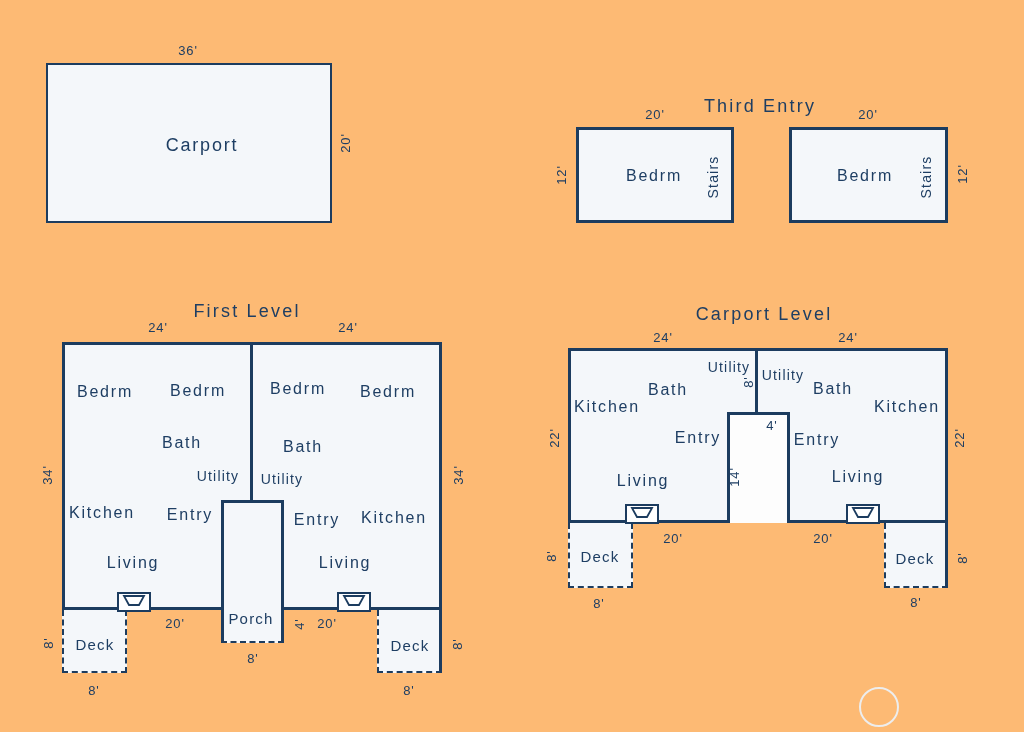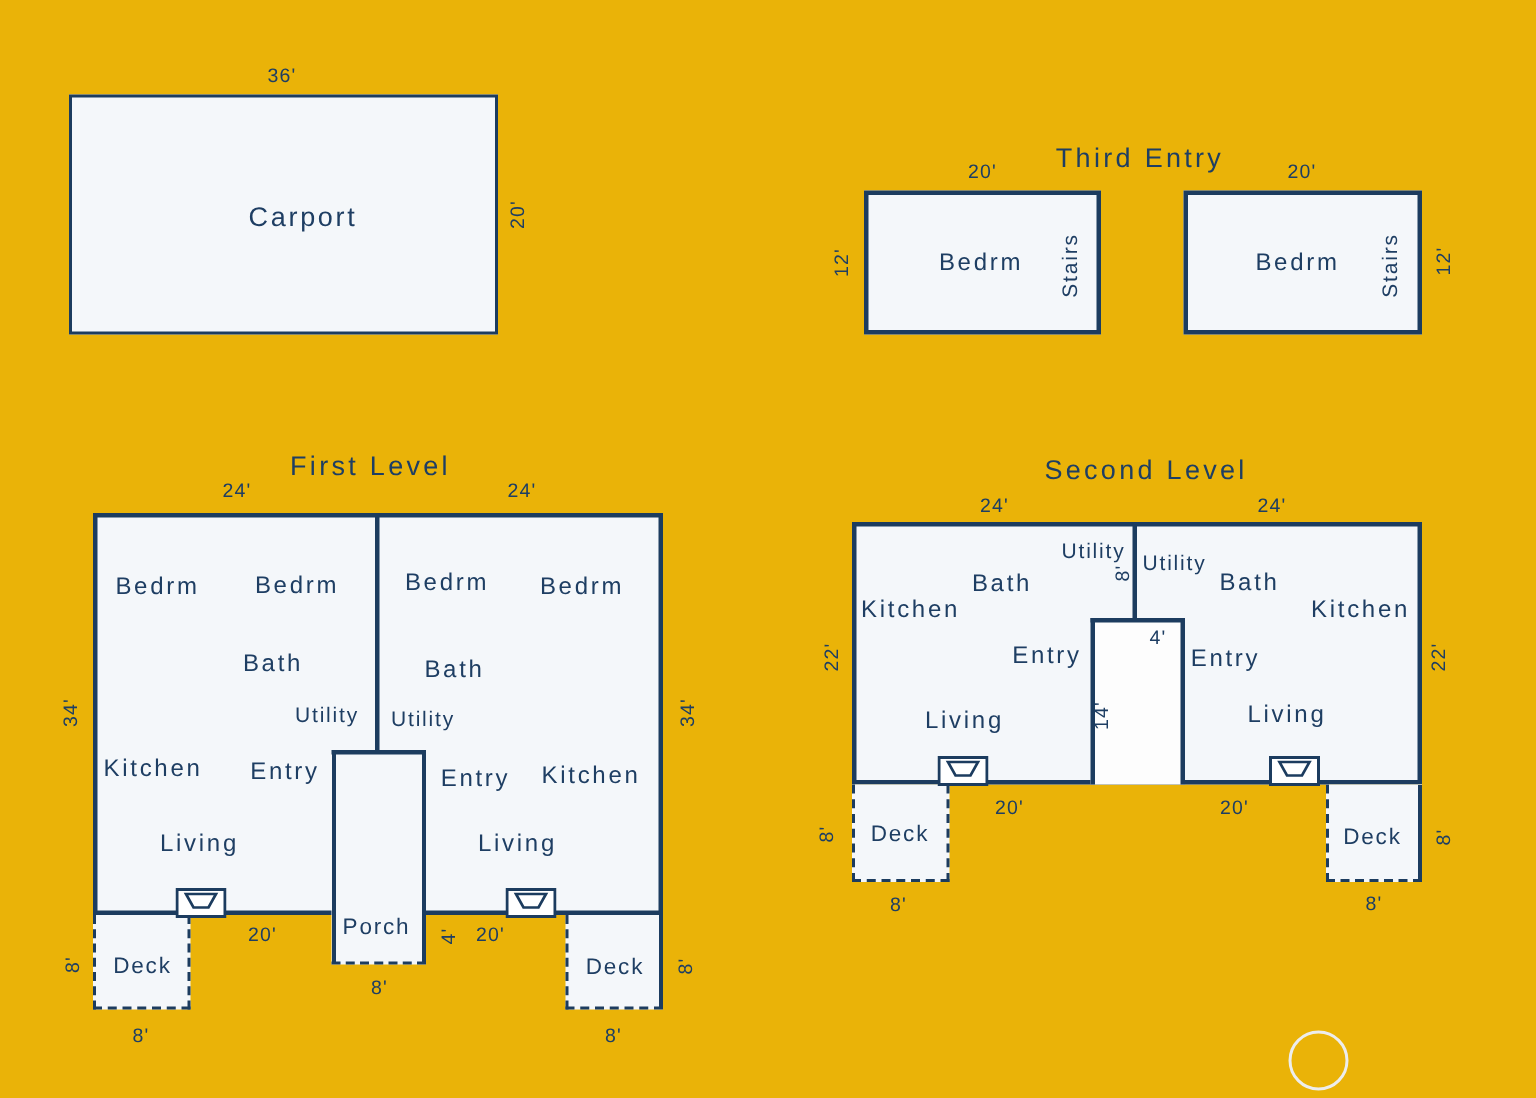--- a/index.html
+++ b/index.html
@@ -1,17 +1,17 @@
 <!DOCTYPE html>
 <html><head>
 <meta charset="utf-8">
 <style>
   html,body{margin:0;padding:0;background:#fdfdfd;}
   .canvas{
-    position:relative;width:1024px;height:732px;background:#eab308;
+    position:relative;width:1024px;height:732px;background:#fdba74;
     font-family:"Liberation Sans",sans-serif;color:#1e3e63;overflow:hidden;
   }
   .wallbox{position:absolute;box-sizing:border-box;border:3px solid #1c3c5f;background:#f4f7fa;}
   .wline{position:absolute;background:#1c3c5f;}
   .lbl{position:absolute;transform:translate(-50%,-50%);white-space:nowrap;color:#1e3e63;font-weight:500;}
   .rot{transform:translate(-50%,-50%) rotate(-90deg);}
   .title{font-size:18px;letter-spacing:2.2px;}
   .room{font-size:16px;letter-spacing:1.8px;text-align:center;}
   .room-sm{font-size:14px;letter-spacing:1.2px;}
   .dim{font-size:13px;letter-spacing:0.8px;font-weight:400;}
@@ -108,21 +108,21 @@
     </div>
     <div class="door" style="left:337px;top:592px;">
       <svg width="34" height="20" viewBox="0 0 34 20">
         <rect x="1" y="1" width="32" height="18" fill="#ffffff" stroke="#1c3c5f" stroke-width="2"></rect>
         <path d="M7 4 L27 4 L22 13 L12 13 Z" fill="#ffffff" stroke="#1c3c5f" stroke-width="1.8"></path>
       </svg>
     </div>
   </div>
 
   <div>
-    <span class="lbl title" style="left:764px;top:314px;">Second Level</span>
+    <span class="lbl title" style="left:764px;top:314px;">Carport Level</span>
     <span class="lbl dim" style="left:663px;top:337px;">24'</span>
     <span class="lbl dim" style="left:848px;top:337px;">24'</span>
     <span class="lbl dim rot" style="left:554px;top:438px;">22'</span>
     <span class="lbl dim rot" style="left:959px;top:438px;">22'</span>
 
     <div class="wallbox" style="left:568px;top:348px;width:380px;height:175px;"></div>
     <div class="wline" style="left:755px;top:348px;width:3px;height:65px;"></div>
     <div class="notch" style="left:727px;top:412px;width:63px;height:111px;"></div>
 
     <span class="lbl dim rot" style="left:748px;top:382px;z-index:5;">8'</span>

